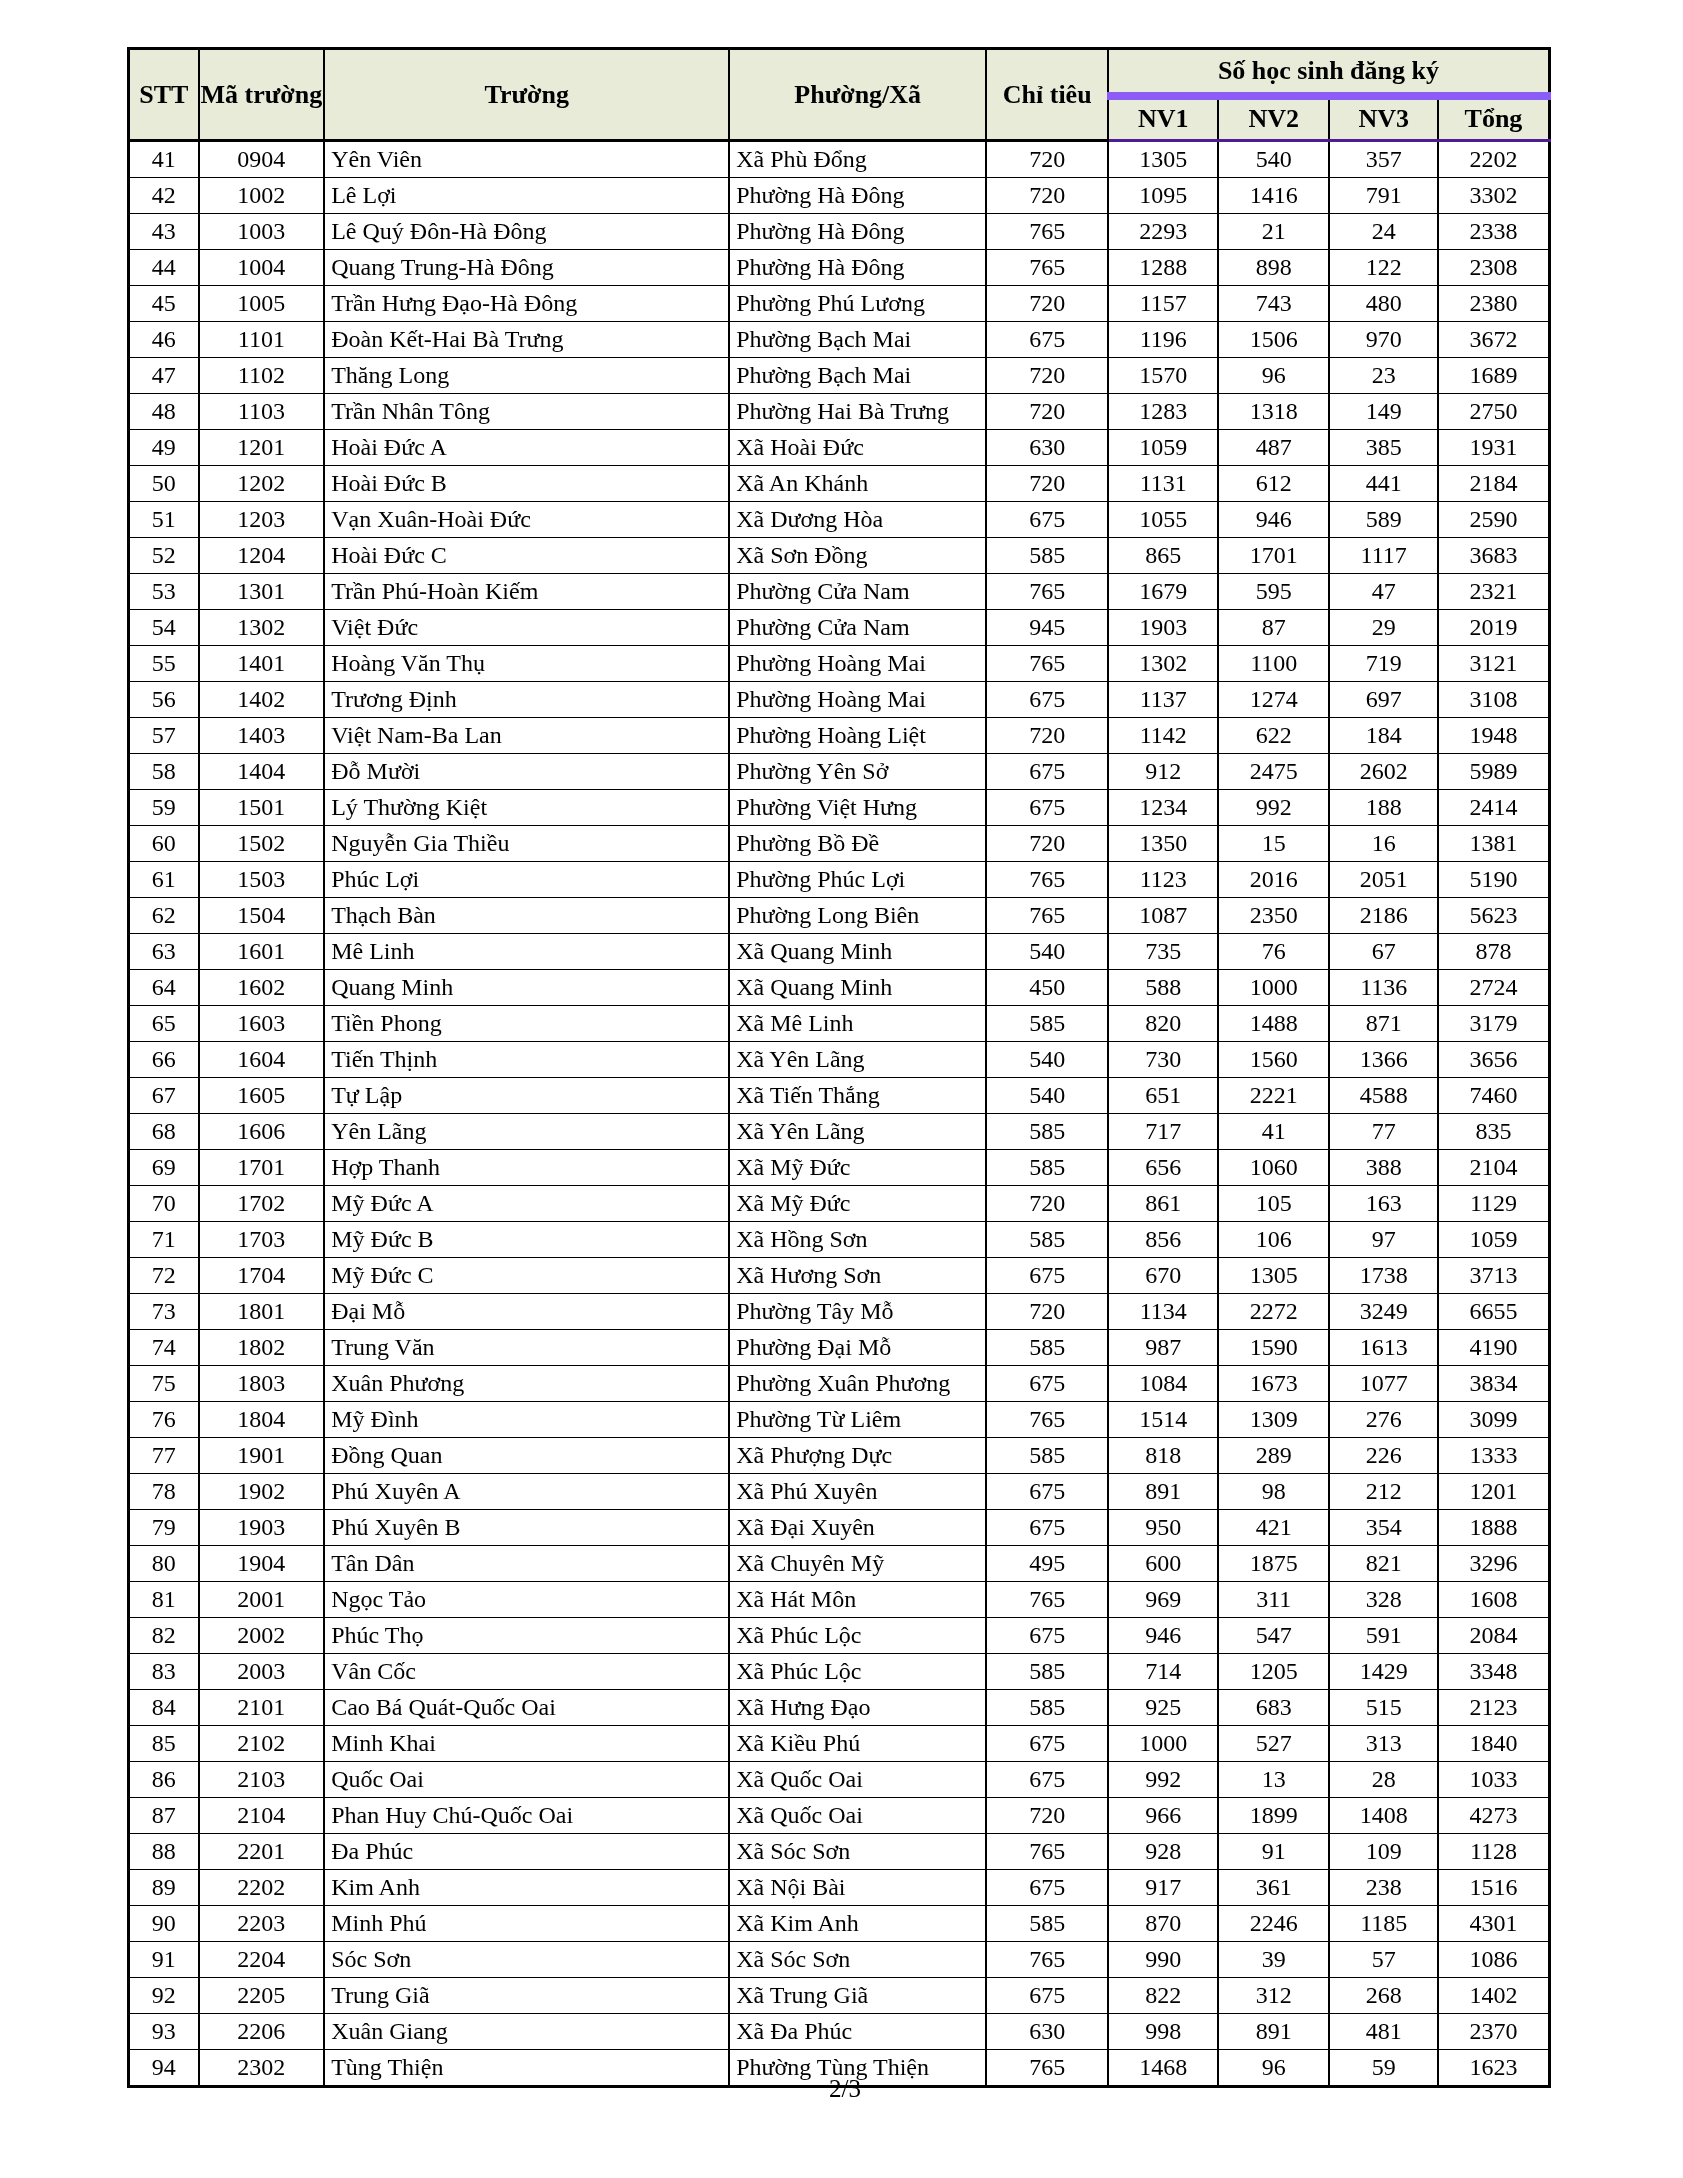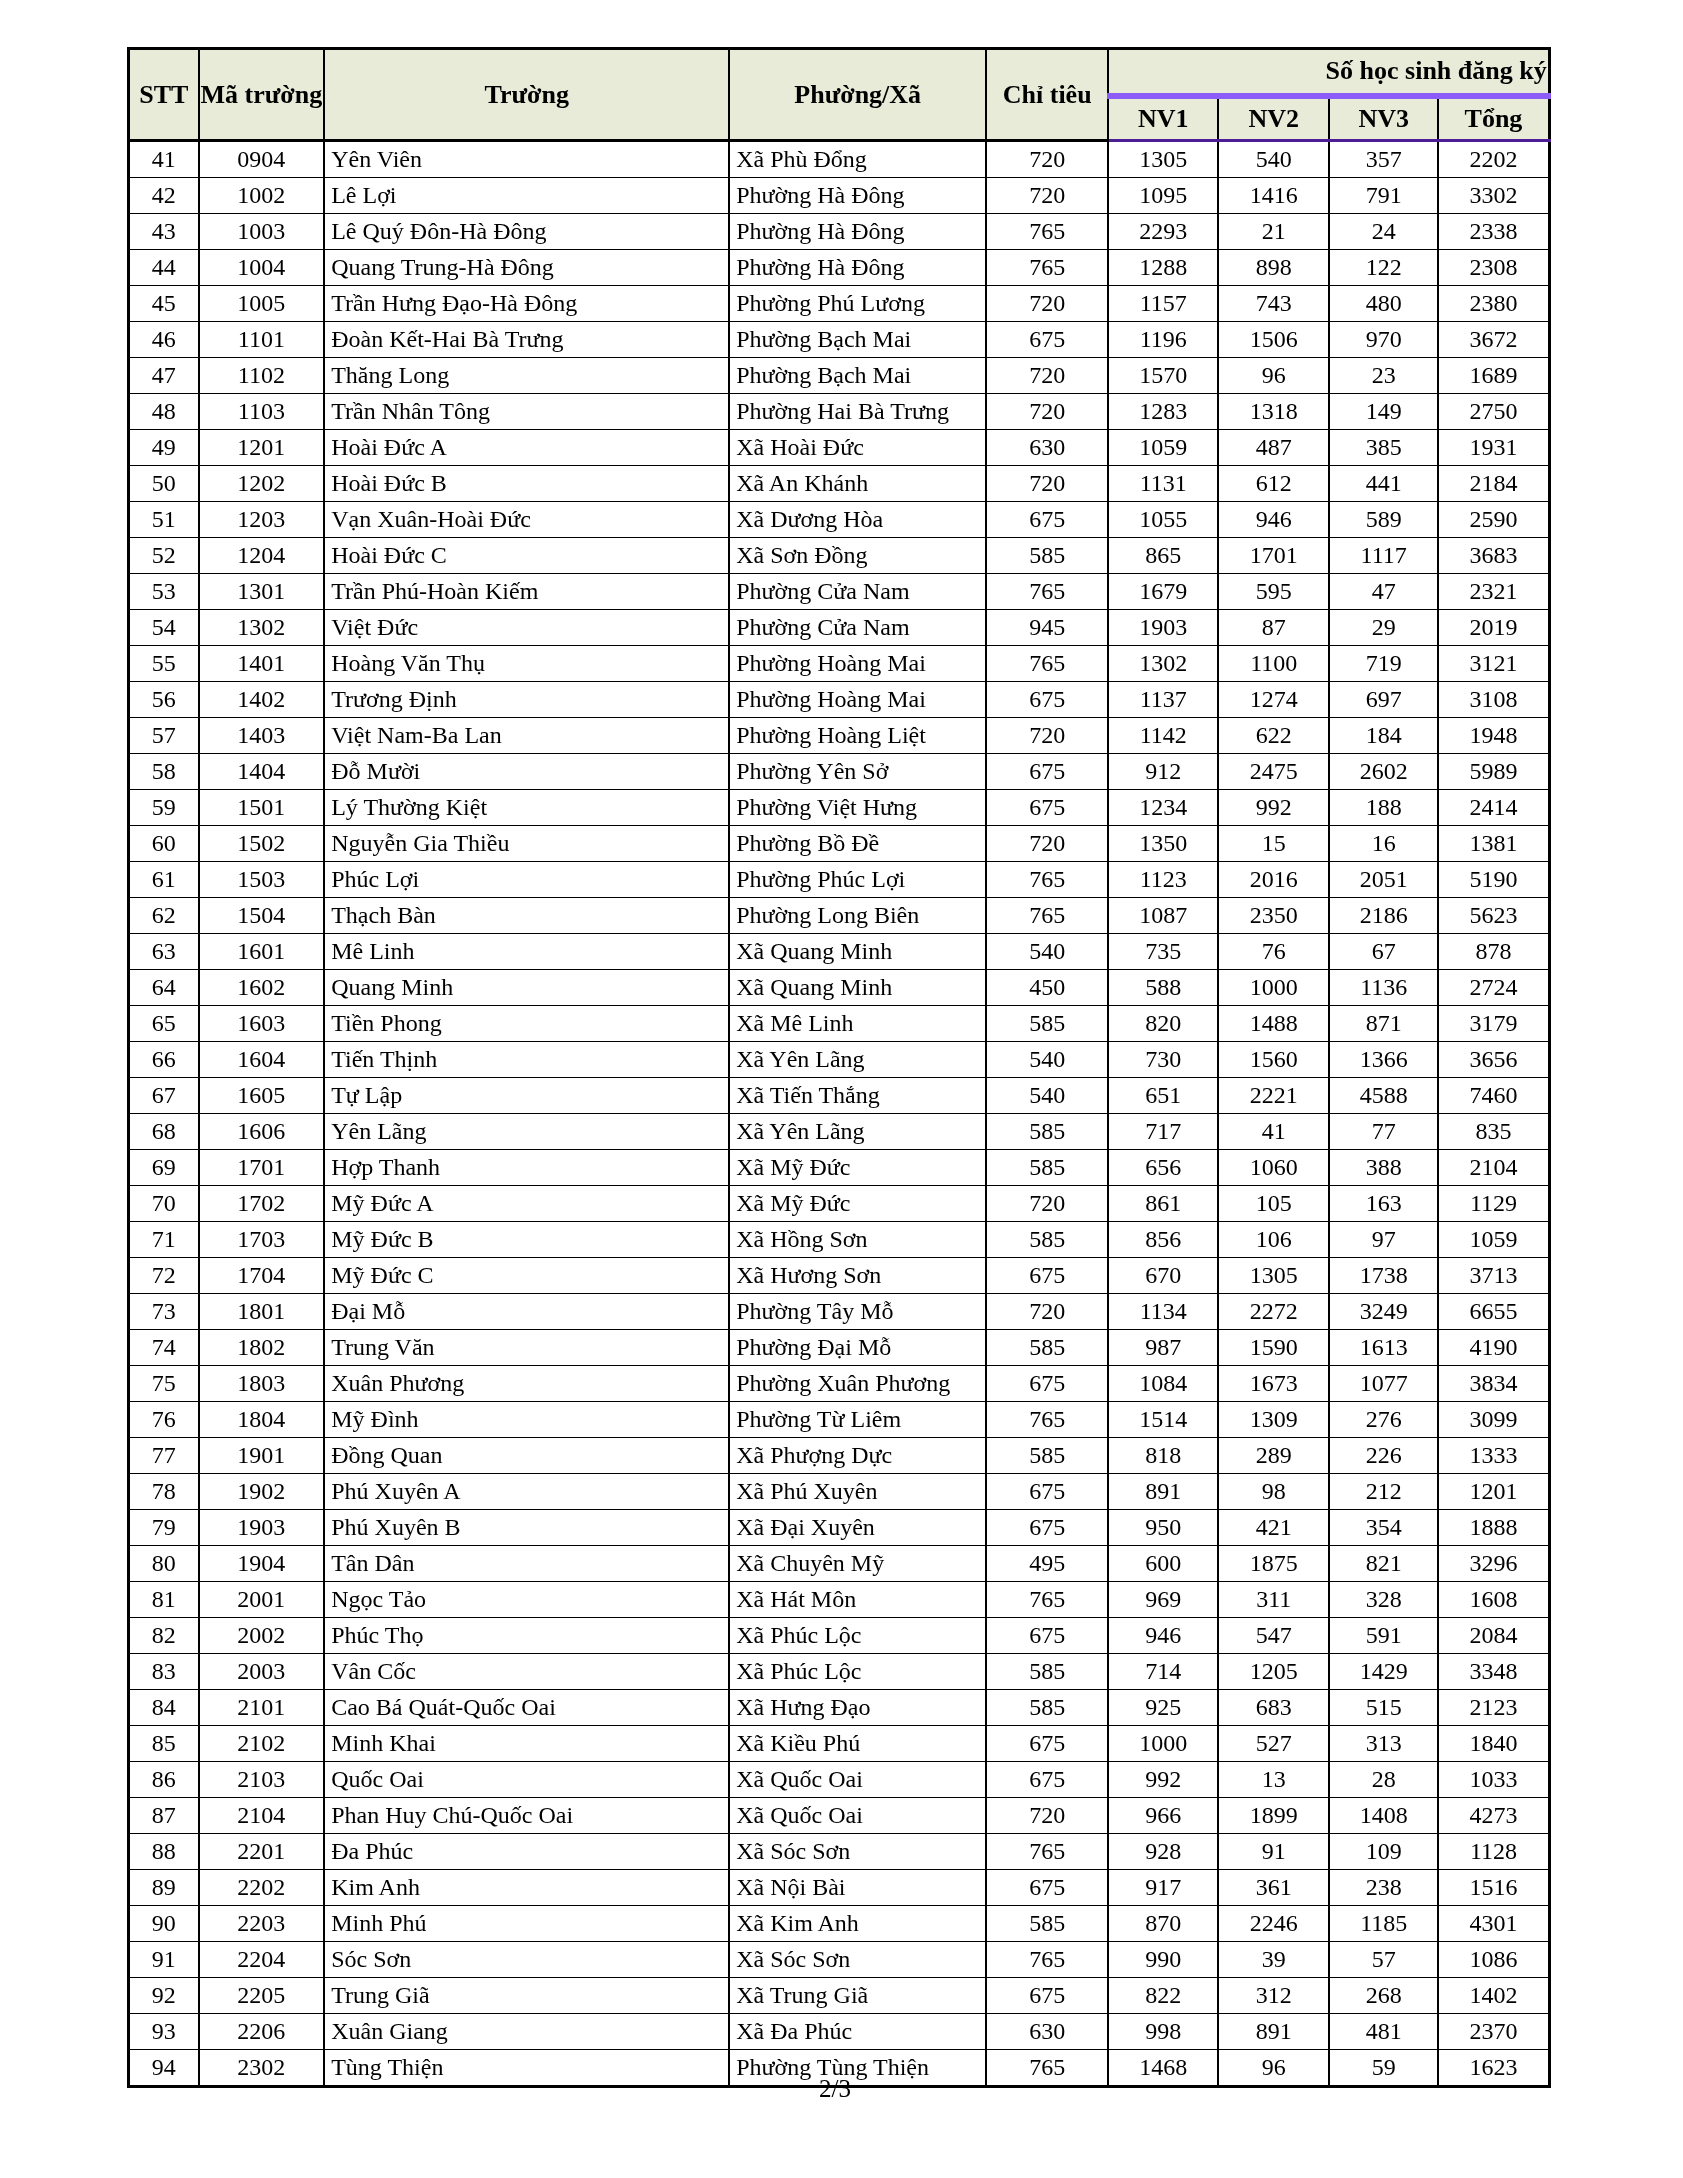--- a/index.html
+++ b/index.html
@@ -25,33 +25,33 @@
     font-weight:bold;
     font-size:26px;
     text-align:center;
     vertical-align:middle;
     white-space:normal;
     line-height:1.15;
   }
   thead tr.hrow1 { height:47px; }
   thead tr.hrow2 { height:45px; }
   thead th.span2 { border-bottom:3px solid #000;margin-left:40px; }
-  thead th.group { border-bottom:6px solid #8b5cf6;text-align:right; }
+  thead th.group { border-bottom:8px solid #8b5cf6; }
   thead tr.hrow2 th { border-bottom:3px solid #4c1d95; }
   tbody td {
     height:35px;
     font-size:24px;
     vertical-align:middle;
     padding:0;
   }
   tbody td.ctr { text-align:center; }
   tbody td.lft { text-align:left; padding-left:6px; padding-right:4px; }
   .footer {
     position:absolute;
-    left:130px; top:2075px; width:1410px;
+    left:140px; top:2075px; width:1410px;
     text-align:center;
     font-size:25px;
     color:#000;
   }
 </style>
 </head>
 <body>
 
 <div class="sheet">
 

